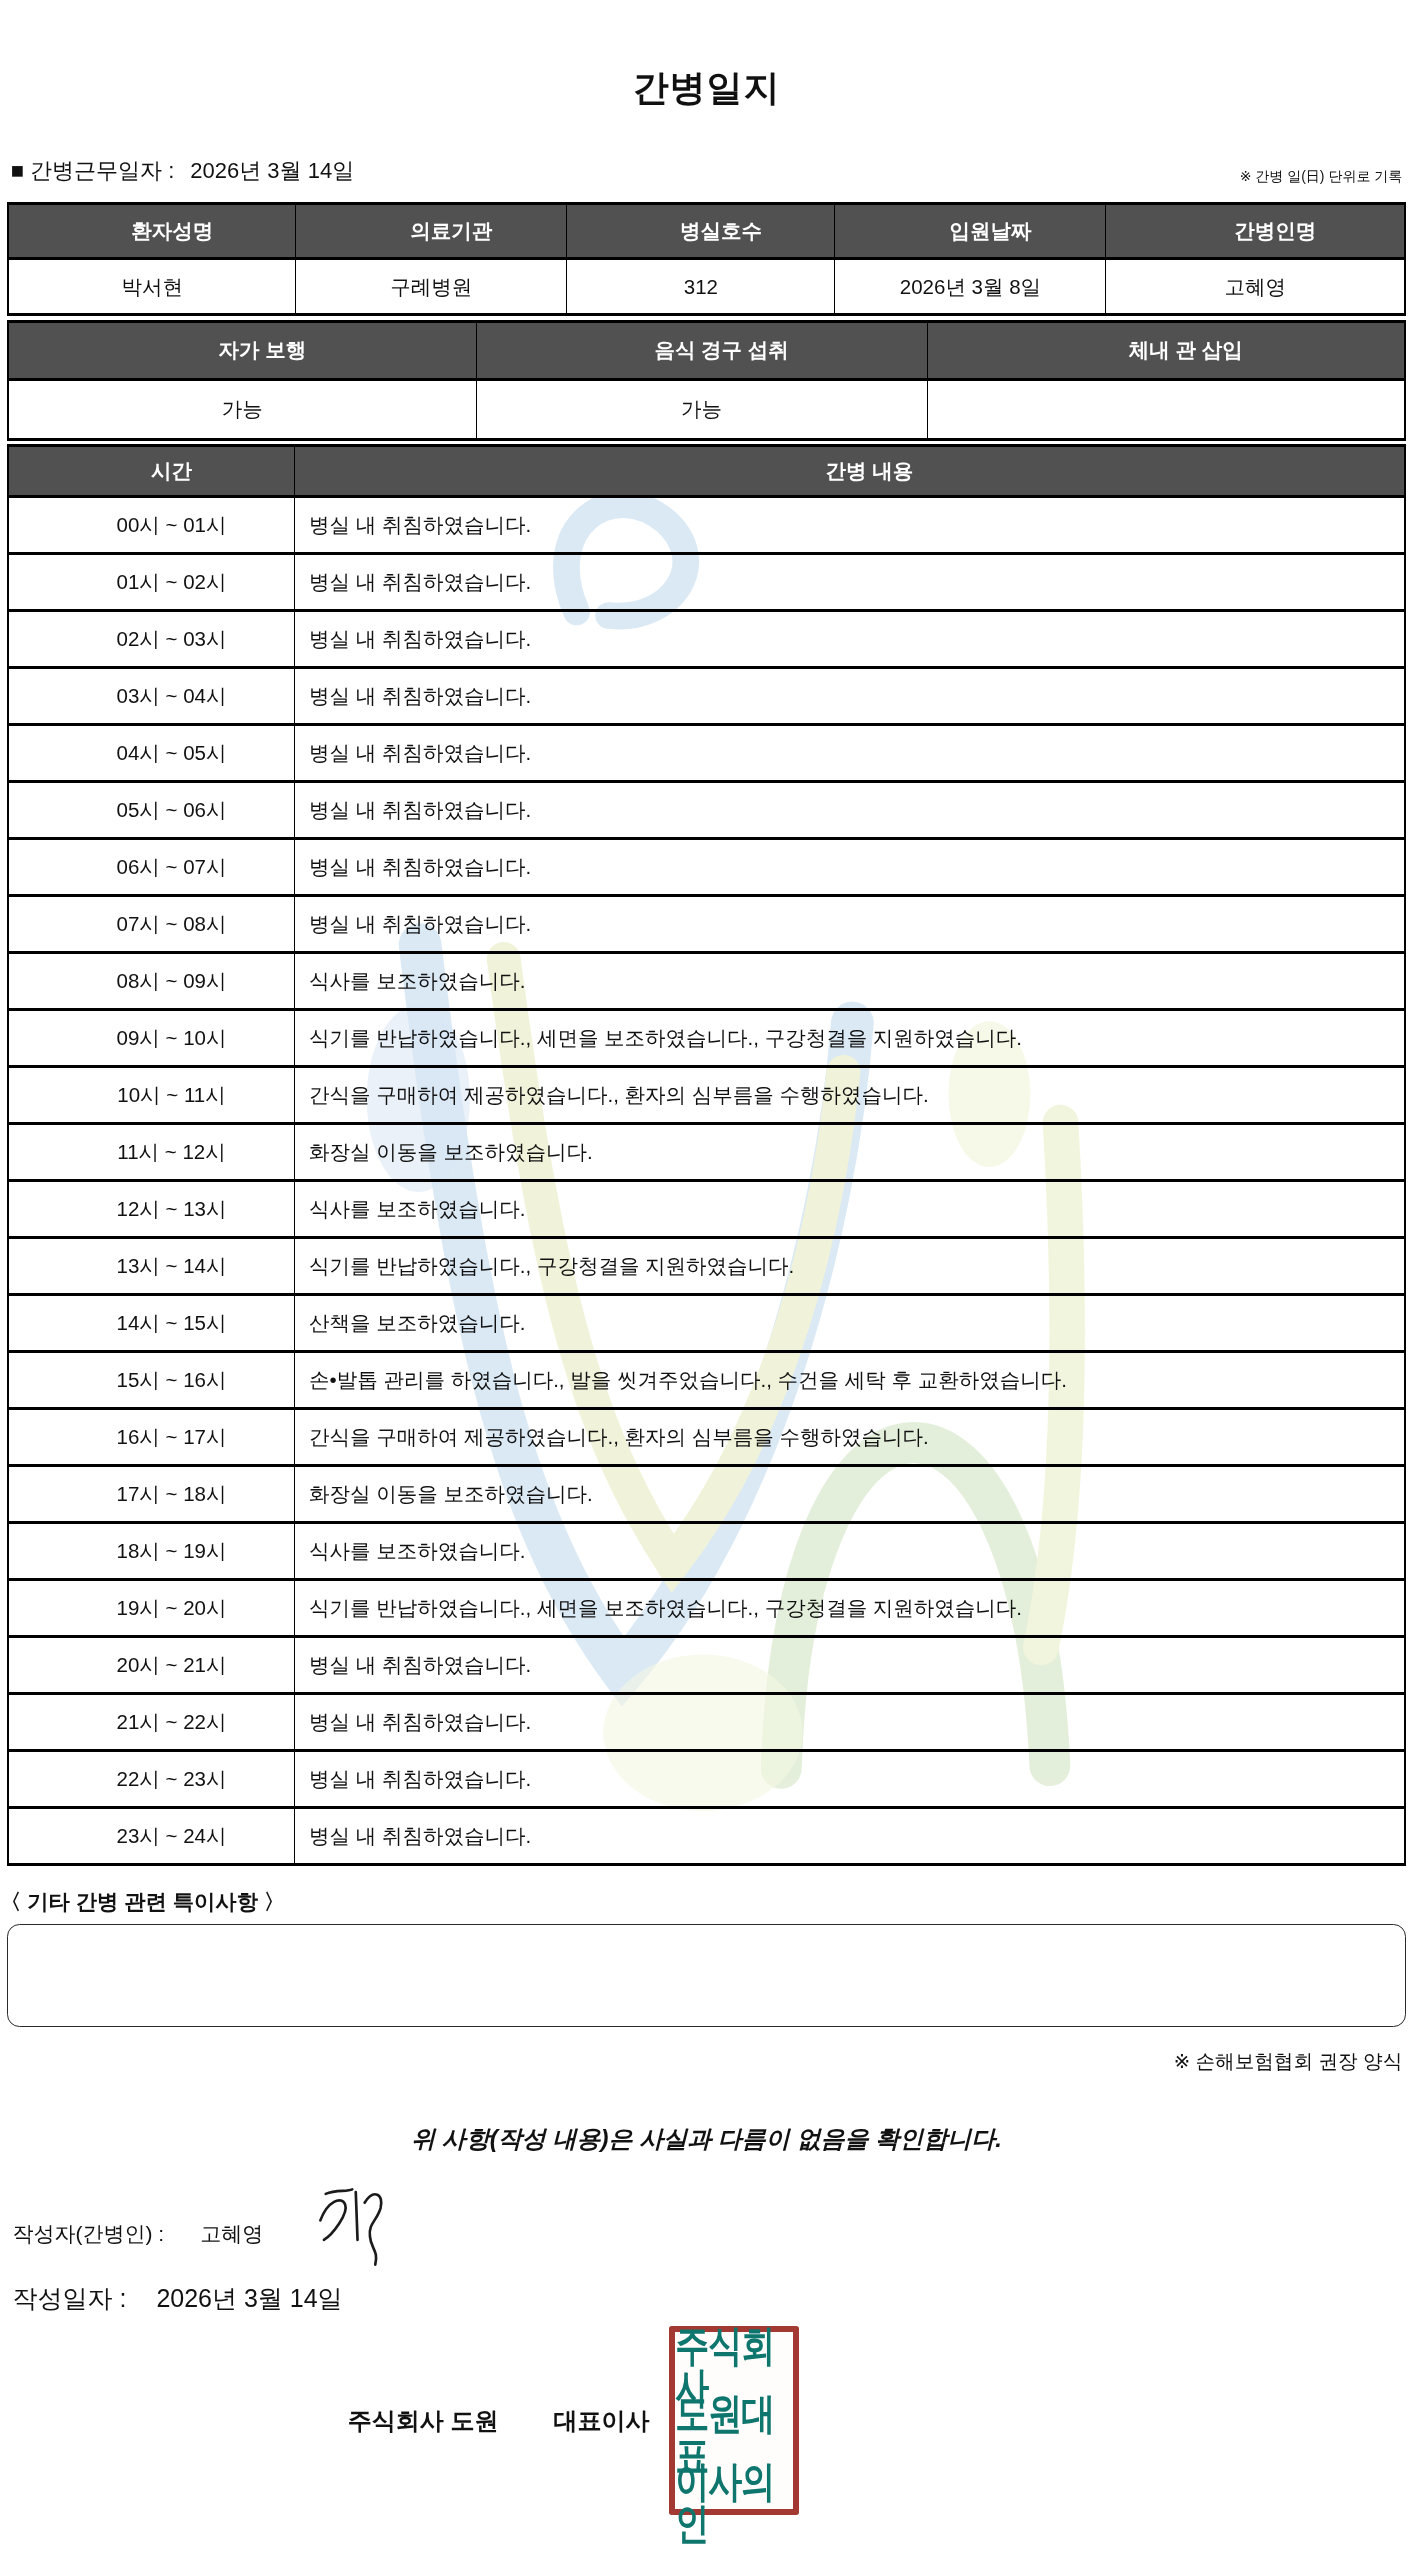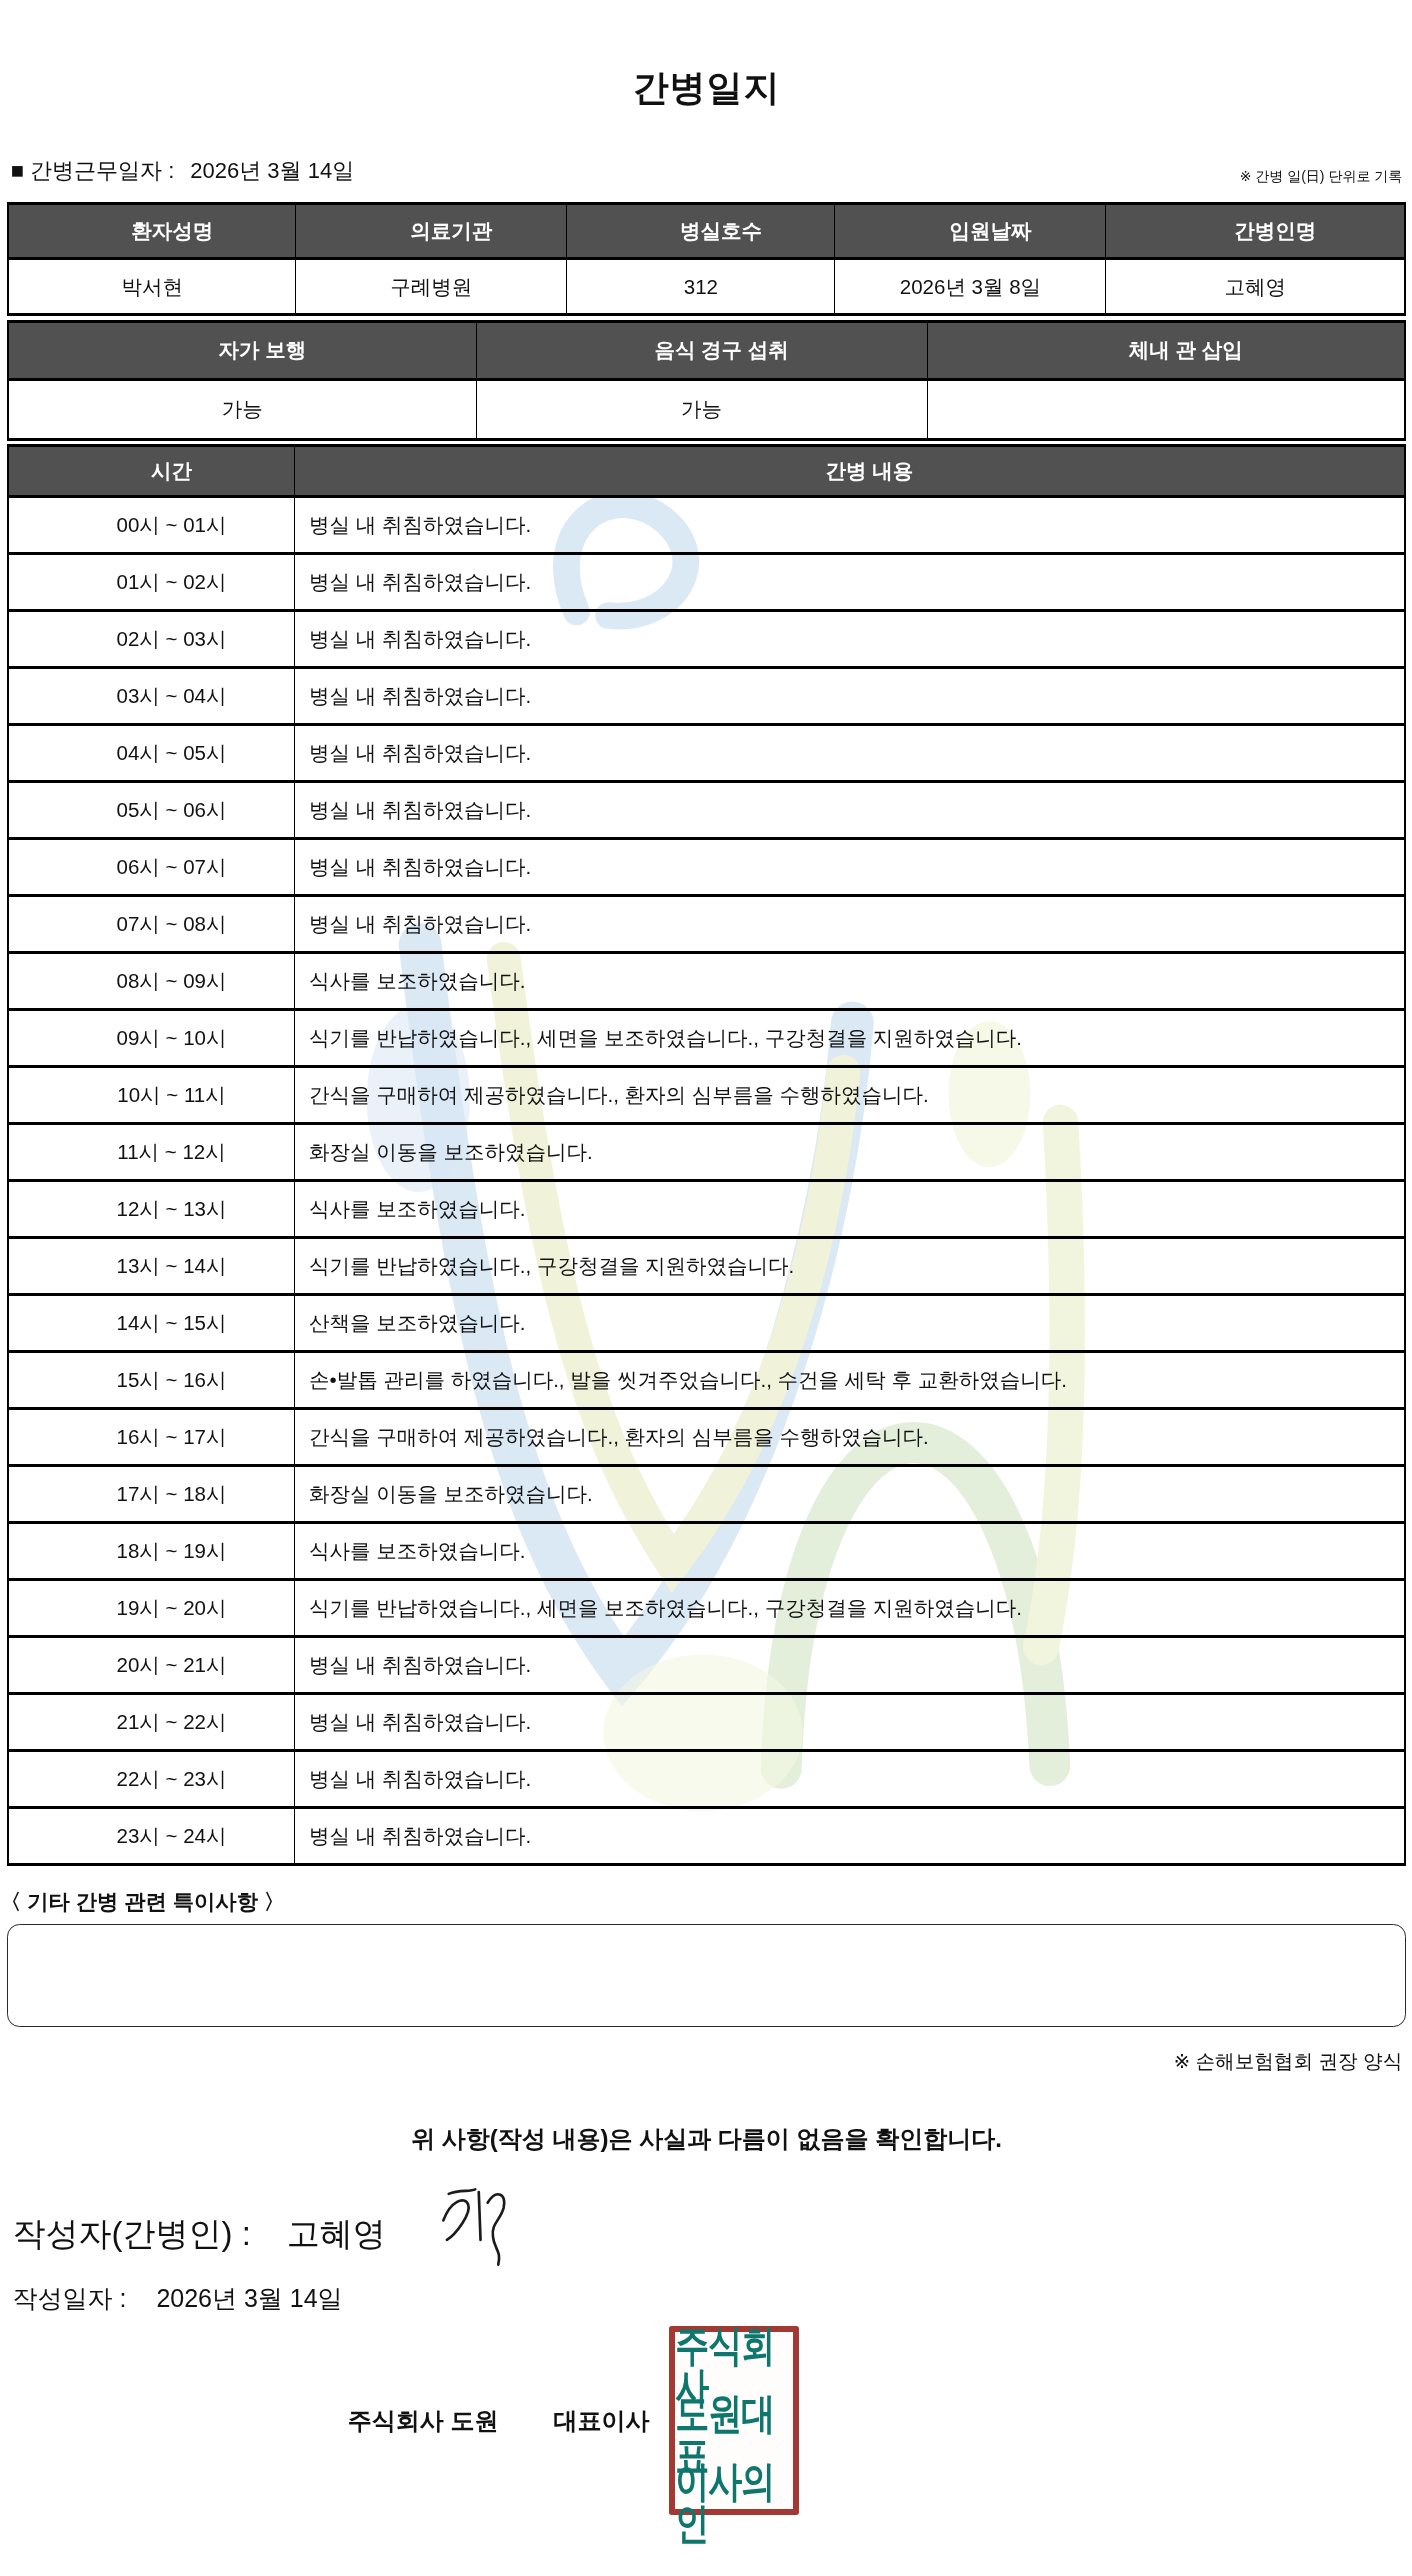--- a/index.html
+++ b/index.html
@@ -90,27 +90,28 @@
   .form-note{
     margin:21.3px 10.7px 0 0;
     text-align:right;
     font-size:19.6px;
   }
   .statement{
     margin-top:48px;
     text-align:center;
     font-size:24px;
     font-weight:700;
+    font-style:italic;
   }
   .writer-row{
     display:flex;
     align-items:center;
     margin:44px 0 0 12.5px;
     height:71px;
-    font-size:33px;
+    font-size:21px;
   }
   .writer-row .writer-name{margin-left:36px;}
   .signature{
     position:relative;
     top:-7.1px;
     margin-left:50px;
   }
   .date-row{
     display:flex;
     align-items:center;

